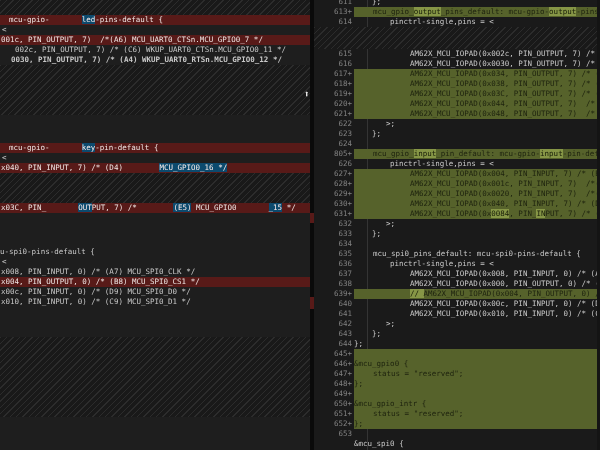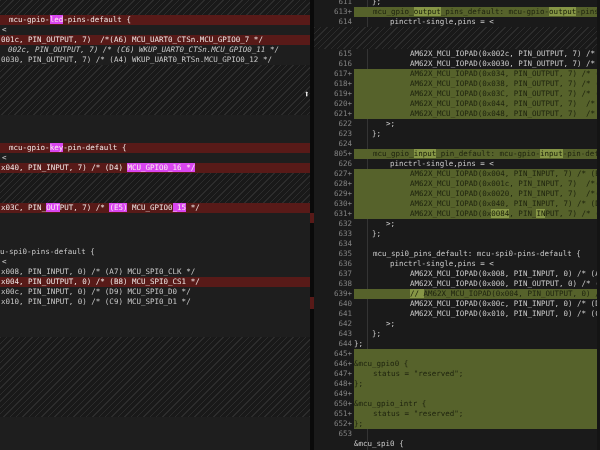--- a/index.html
+++ b/index.html
@@ -14,21 +14,21 @@
   #left-pane{
     position:absolute;left:0;top:0;width:310px;height:450px;
     overflow:hidden;background:#1e1e1e;
   }
   .lrow{height:10px;line-height:10px;white-space:pre;overflow:hidden;}
   .hatch{
     background:repeating-linear-gradient(135deg,#2c2c2c 0px,#2c2c2c 1px,#191919 1px,#191919 4.5px);
   }
   .blankband{background:#1e1e1e;}
   .del{background:#581a18;color:#f0e7e5;}
-  .del .em{background:#d946ef;color:#fbeeec;}
+  .del .em{background:#0c4a6e;color:#fbeeec;margin-left:32px;}
   
   #divider{position:absolute;left:310px;top:0;width:4px;height:450px;background:#0a0a0a;}
   #gutter-overlays{position:absolute;left:314px;top:0;width:16px;height:450px;}
   .gutter-hatch{position:absolute;left:0;width:16px;
     background:repeating-linear-gradient(135deg,#2c2c2c 0px,#2c2c2c 1px,#191919 1px,#191919 4.5px);}
   .gutter-red{position:absolute;left:-4px;width:9px;background:#581a18;}
   .push-arrow{position:absolute;left:0;width:16px;height:10px;line-height:10px;
     color:#e6e6e6;font-size:8px;text-align:left;cursor:pointer;}
   #up-arrow{position:absolute;left:304px;top:88px;width:14px;height:12px;
     color:#f2f2f2;font-size:9px;line-height:12px;cursor:pointer;z-index:5;}
@@ -54,22 +54,22 @@
 </style>
 </head>
 <body>
 
 <div id="app">
   <div id="left-pane">
       <div class="hatch" style="height: 15px;"></div>
       <div class="lrow del" style="padding-left: 9px;"><span>mcu-gpio-</span><span class="em">led</span><span>-pins-default {</span></div>
       <div class="lrow" style="padding-left: 2px;"><span>&lt;</span></div>
       <div class="lrow del" style="padding-left: 1px;"><span>001c, PIN_OUTPUT, 7)  /*(A6) MCU_UART0_CTSn.MCU_GPIO0_7 */</span></div>
-      <div class="lrow" style="padding-left: 8px; font-style: italic;"><span>002c, PIN_OUTPUT, 7) /* (C6) WKUP_UART0_CTSn.MCU_GPIO0_11 */</span></div>
-      <div class="lrow" style="padding-left: 1px;"><span>0030, PIN_OUTPUT, 7) /* (A4) WKUP_UART0_RTSn.MCU_GPIO0_12 */</span></div>
+      <div class="lrow" style="padding-left: 15px;"><span>002c, PIN_OUTPUT, 7) /* (C6) WKUP_UART0_CTSn.MCU_GPIO0_11 */</span></div>
+      <div class="lrow" style="padding-left: 11px; font-weight: bold;"><span>0030, PIN_OUTPUT, 7) /* (A4) WKUP_UART0_RTSn.MCU_GPIO0_12 */</span></div>
       <div class="hatch" style="height: 50px;"></div>
       <div class="blankband" style="height: 28px;"></div>
       <div class="lrow del" style="padding-left: 9px;"><span>mcu-gpio-</span><span class="em">key</span><span>-pin-default {</span></div>
       <div class="lrow" style="padding-left: 2px;"><span>&lt;</span></div>
       <div class="lrow del" style="padding-left: 1px;"><span>x040, PIN_INPUT, 7) /* (D4) </span><span class="em">MCU_GPIO0_16 */</span></div>
       <div class="hatch" style="height: 30px;"></div>
       <div class="lrow del" style="padding-left: 1px;"><span>x03C, PIN_</span><span class="em">OUT</span><span>PUT, 7) /* </span><span class="em">(E5)</span><span> MCU_GPIO0</span><span class="em">_15</span><span> */</span></div>
       <div class="blankband" style="height: 34px;"></div>
       <div class="lrow" style="padding-left: 0px;"><span>u-spi0-pins-default {</span></div>
       <div class="lrow" style="padding-left: 2px;"><span>&lt;</span></div>

